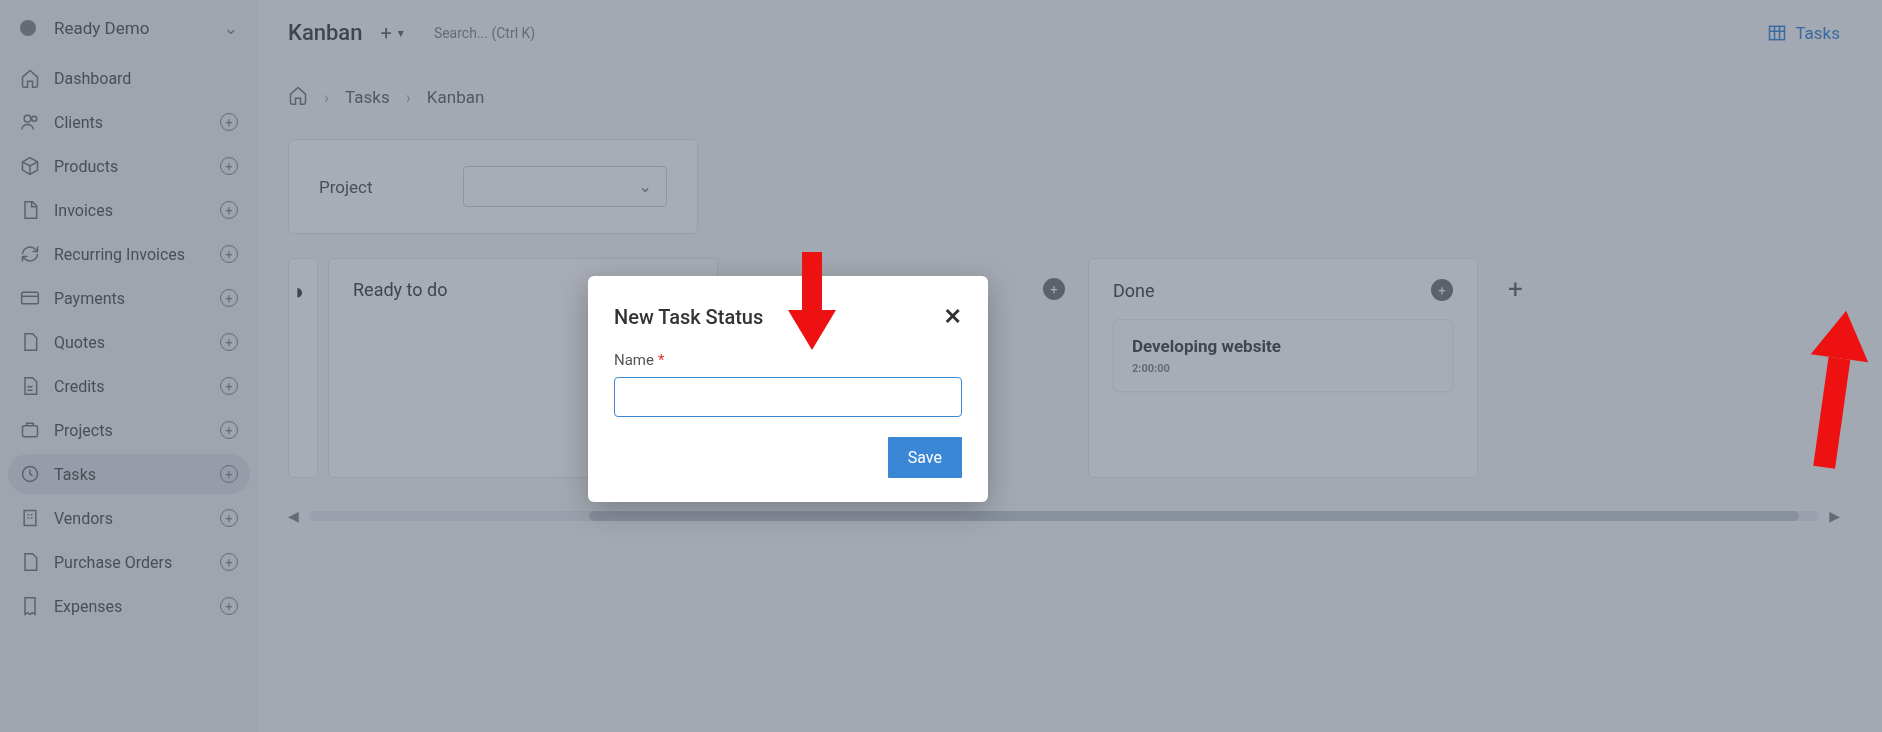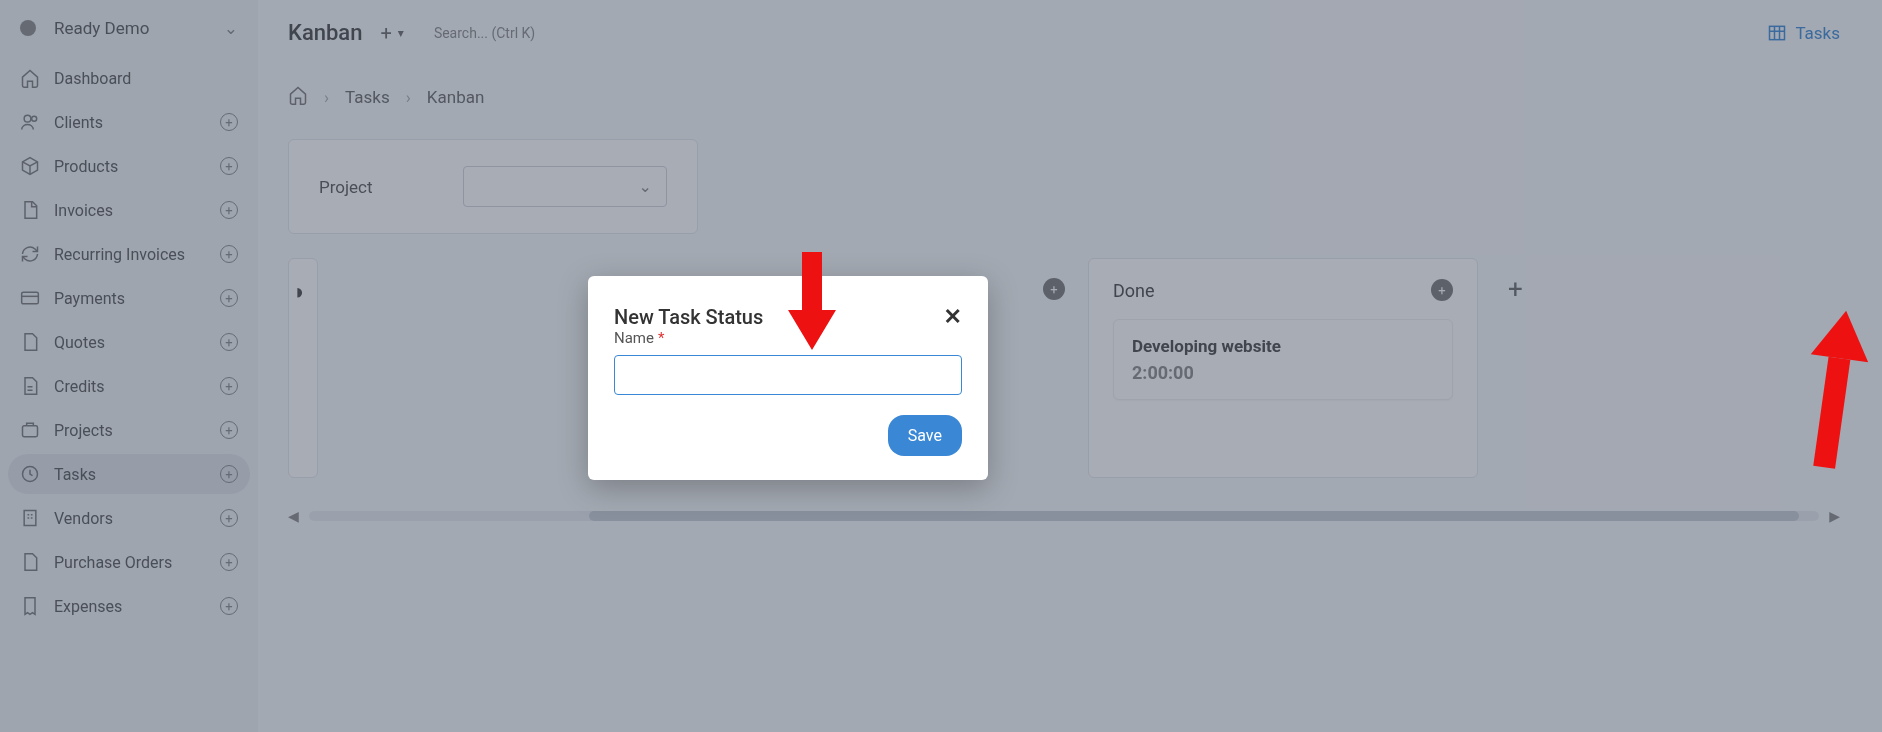--- a/index.html
+++ b/index.html
@@ -31,42 +31,42 @@
   .project-filter .select { border: 1px solid #d1d5db; border-radius: 4px; padding: 10px 14px; width: 220px; display: flex; align-items: center; color: #666; }
   .project-filter .select .chev { margin-left: auto; color: #888; }
   
   .board { display: flex; gap: 10px; padding: 0 30px; position: relative; }
   .column { background: #fff; border: 1px solid #e5e7eb; border-radius: 6px; padding: 20px 24px; width: 390px; min-height: 220px; }
   .column .col-head { display: flex; align-items: center; font-size: 18px; color: #444; }
   .column .col-head .add { margin-left: auto; color: #777; }
   .column.partial-left { width: 30px; overflow: hidden; padding: 20px 4px; }
   .card { background: #fff; border: 1px solid #eee; border-radius: 6px; padding: 16px 18px; margin-top: 18px; box-shadow: 0 1px 2px rgba(0,0,0,0.04); font-weight: bold; }
   .card .ctitle { color: #444; font-size: 17px; }
-  .card .ctime { color: #888; font-size: 18px; margin-top: 6px; }
+  .card .ctime { color: #888; font-size: 11px; margin-top: 6px; }
   
   .add-col { color: #666; font-size: 26px; padding: 10px 14px; cursor: pointer; }
   
   .scrollbar-row { display:flex; align-items:center; padding: 30px 30px 0; gap: 10px;}
   .scroll-arrow { color:#888; font-size:14px; }
   .scroll-track { flex:1; height:10px; background:#e9ebef; border-radius:6px; position:relative; }
   .scroll-thumb { position:absolute; left:280px; right:20px; top:0; bottom:0; background:#c7ccd4; border-radius:6px; }
   
   .overlay { position: absolute; inset: 0; background: rgba(60,70,90,0.45); }
   
   .modal { position: absolute; left: 588px; top: 276px; width: 400px; background: #fff; border-radius: 6px; box-shadow: 0 8px 30px rgba(0,0,0,0.25); padding: 28px 26px 24px; }
   .modal .mheader { display: flex; align-items: flex-end; }
   .modal .mtitle { font-size: 20px; color: #333; font-weight: 500; }
   .modal .close { margin-left: auto; font-size: 22px; color: #333; cursor: pointer; font-weight:bold; }
-  .modal .field { }
+  .modal .field { margin-top: 22px; }
   .modal .flabel { font-size: 15px; color: #555; margin-bottom: 8px; display:flex; gap:4px;}
   .modal .req { color: #d33; }
   .modal .input { width: 100%; border: 1px solid #3a87d6; border-radius: 4px; padding: 10px 12px; font-size: 15px; outline: none; }
   .modal .swatch { width: 68px; height: 26px; background: #3a87d6; border-radius: 4px; margin-top: 8px; cursor:pointer; }
   .modal .actions { display: flex; justify-content: flex-end; margin-top: 20px; }
-  .modal .save { background: #3a87d6; color: #fff; border: none; border-radius: 16px; padding: 11px 20px; font-size: 16px; cursor: pointer; }
+  .modal .save { background: #3a87d6; color: #fff; border: none; border-radius: 1px; padding: 11px 20px; font-size: 16px; cursor: pointer; }
   
   .arrow-down { position: absolute; left: 788px; top: 252px; width: 48px; height: 110px; }
   .arrow-down .shaft { position:absolute; left:14px; top:0; width:20px; height:60px; background:#e11; }
   .arrow-down .head { position:absolute; left:0; top:58px; width:0; height:0; border-left:24px solid transparent; border-right:24px solid transparent; border-top:40px solid #e11; }
   
   .arrow-up { position: absolute; right: 18px; top: 310px; width: 58px; height: 160px; transform: rotate(8deg); }
   .arrow-up .shaft { position:absolute; left:18px; top:48px; width:22px; height:110px; background:#e11; }
   .arrow-up .head { position:absolute; left:0; top:0; width:0; height:0; border-left:29px solid transparent; border-right:29px solid transparent; border-bottom:48px solid #e11; }
   
   svg { width: 20px; height: 20px; stroke: #777; stroke-width: 1.8; fill: none; }
@@ -263,20 +263,25 @@
     <span class="label">Project</span>
     <div class="select">
       <span></span>
       <span class="chev">⌄</span>
     </div>
   </div>
 
   <div class="board">
     <div class="column partial-left">
       <span style="font-size:22px;color:#444;">◗</span>
+    </div>
+    <div class="column">
+      <div class="col-head">
+        <span>Ready to do</span>
+      </div>
     </div>
     <div class="column" style="visibility:hidden"></div>
     <div class="column" style="position:absolute; left:830px; width:390px;">
       <div class="col-head">
         <span>Done</span>
         <span class="add">
             <span class="plus-circle" style="background:#777;color:#fff;border:none;width:22px;height:22px;">+</span>
           </span>
       </div>
       <div class="card">

